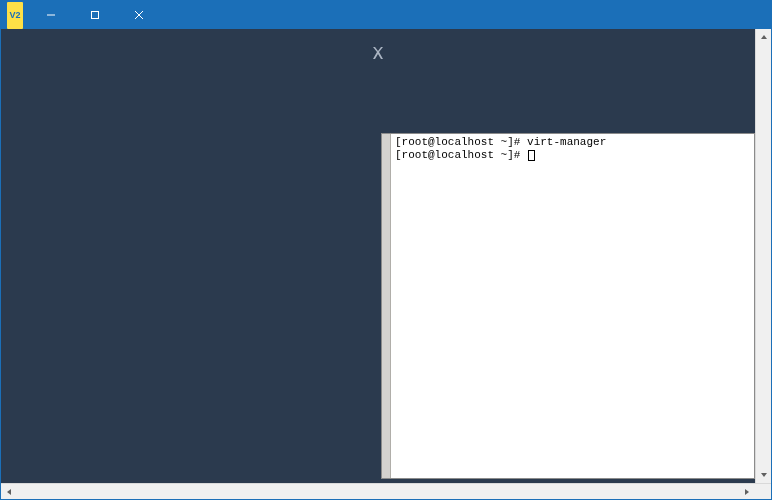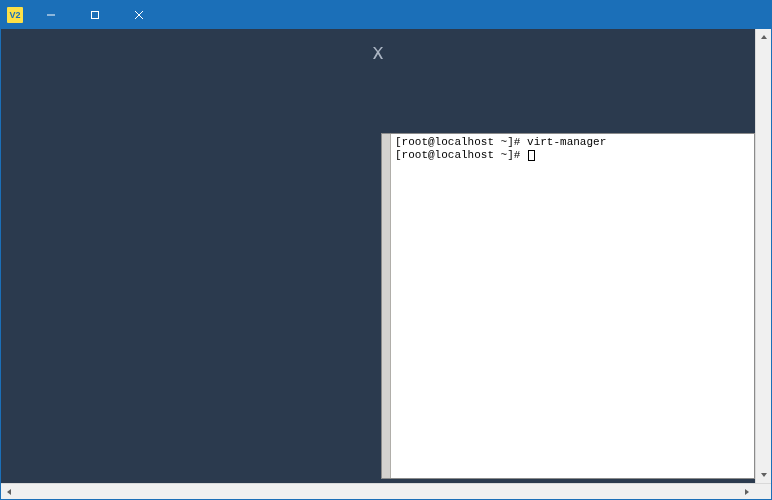--- a/index.html
+++ b/index.html
@@ -9,21 +9,21 @@
       width: 772px; height: 500px; display: flex; flex-direction: column;
       border: 1px solid #1b6fb8;
     }
 
     .titlebar {
       height: 28px; background: #1b6fb8; display: flex; align-items: center;
       color: #fff; font-size: 12px; padding-left: 6px;
       flex-shrink: 0;
     }
     .titlebar .app-icon {
-      width: 16px; height: 16px; margin-right: 6px; display: inline-flex;
+      width: 16px; height: 27px; margin-right: 6px; display: inline-flex;
       align-items: center; justify-content: center; background: #fde047;
       color: #1b6fb8; font-size: 9px; font-weight: bold; border-radius: 1px;
     }
     .titlebar .title-text { flex: 1; white-space: nowrap; }
     .titlebar .win-controls { display: flex; height: 100%; }
     .titlebar .win-btn {
       width: 44px; display: flex; align-items: center; justify-content: center;
       color: #fff;
     }
     .titlebar .win-btn svg { stroke: #fff; }

